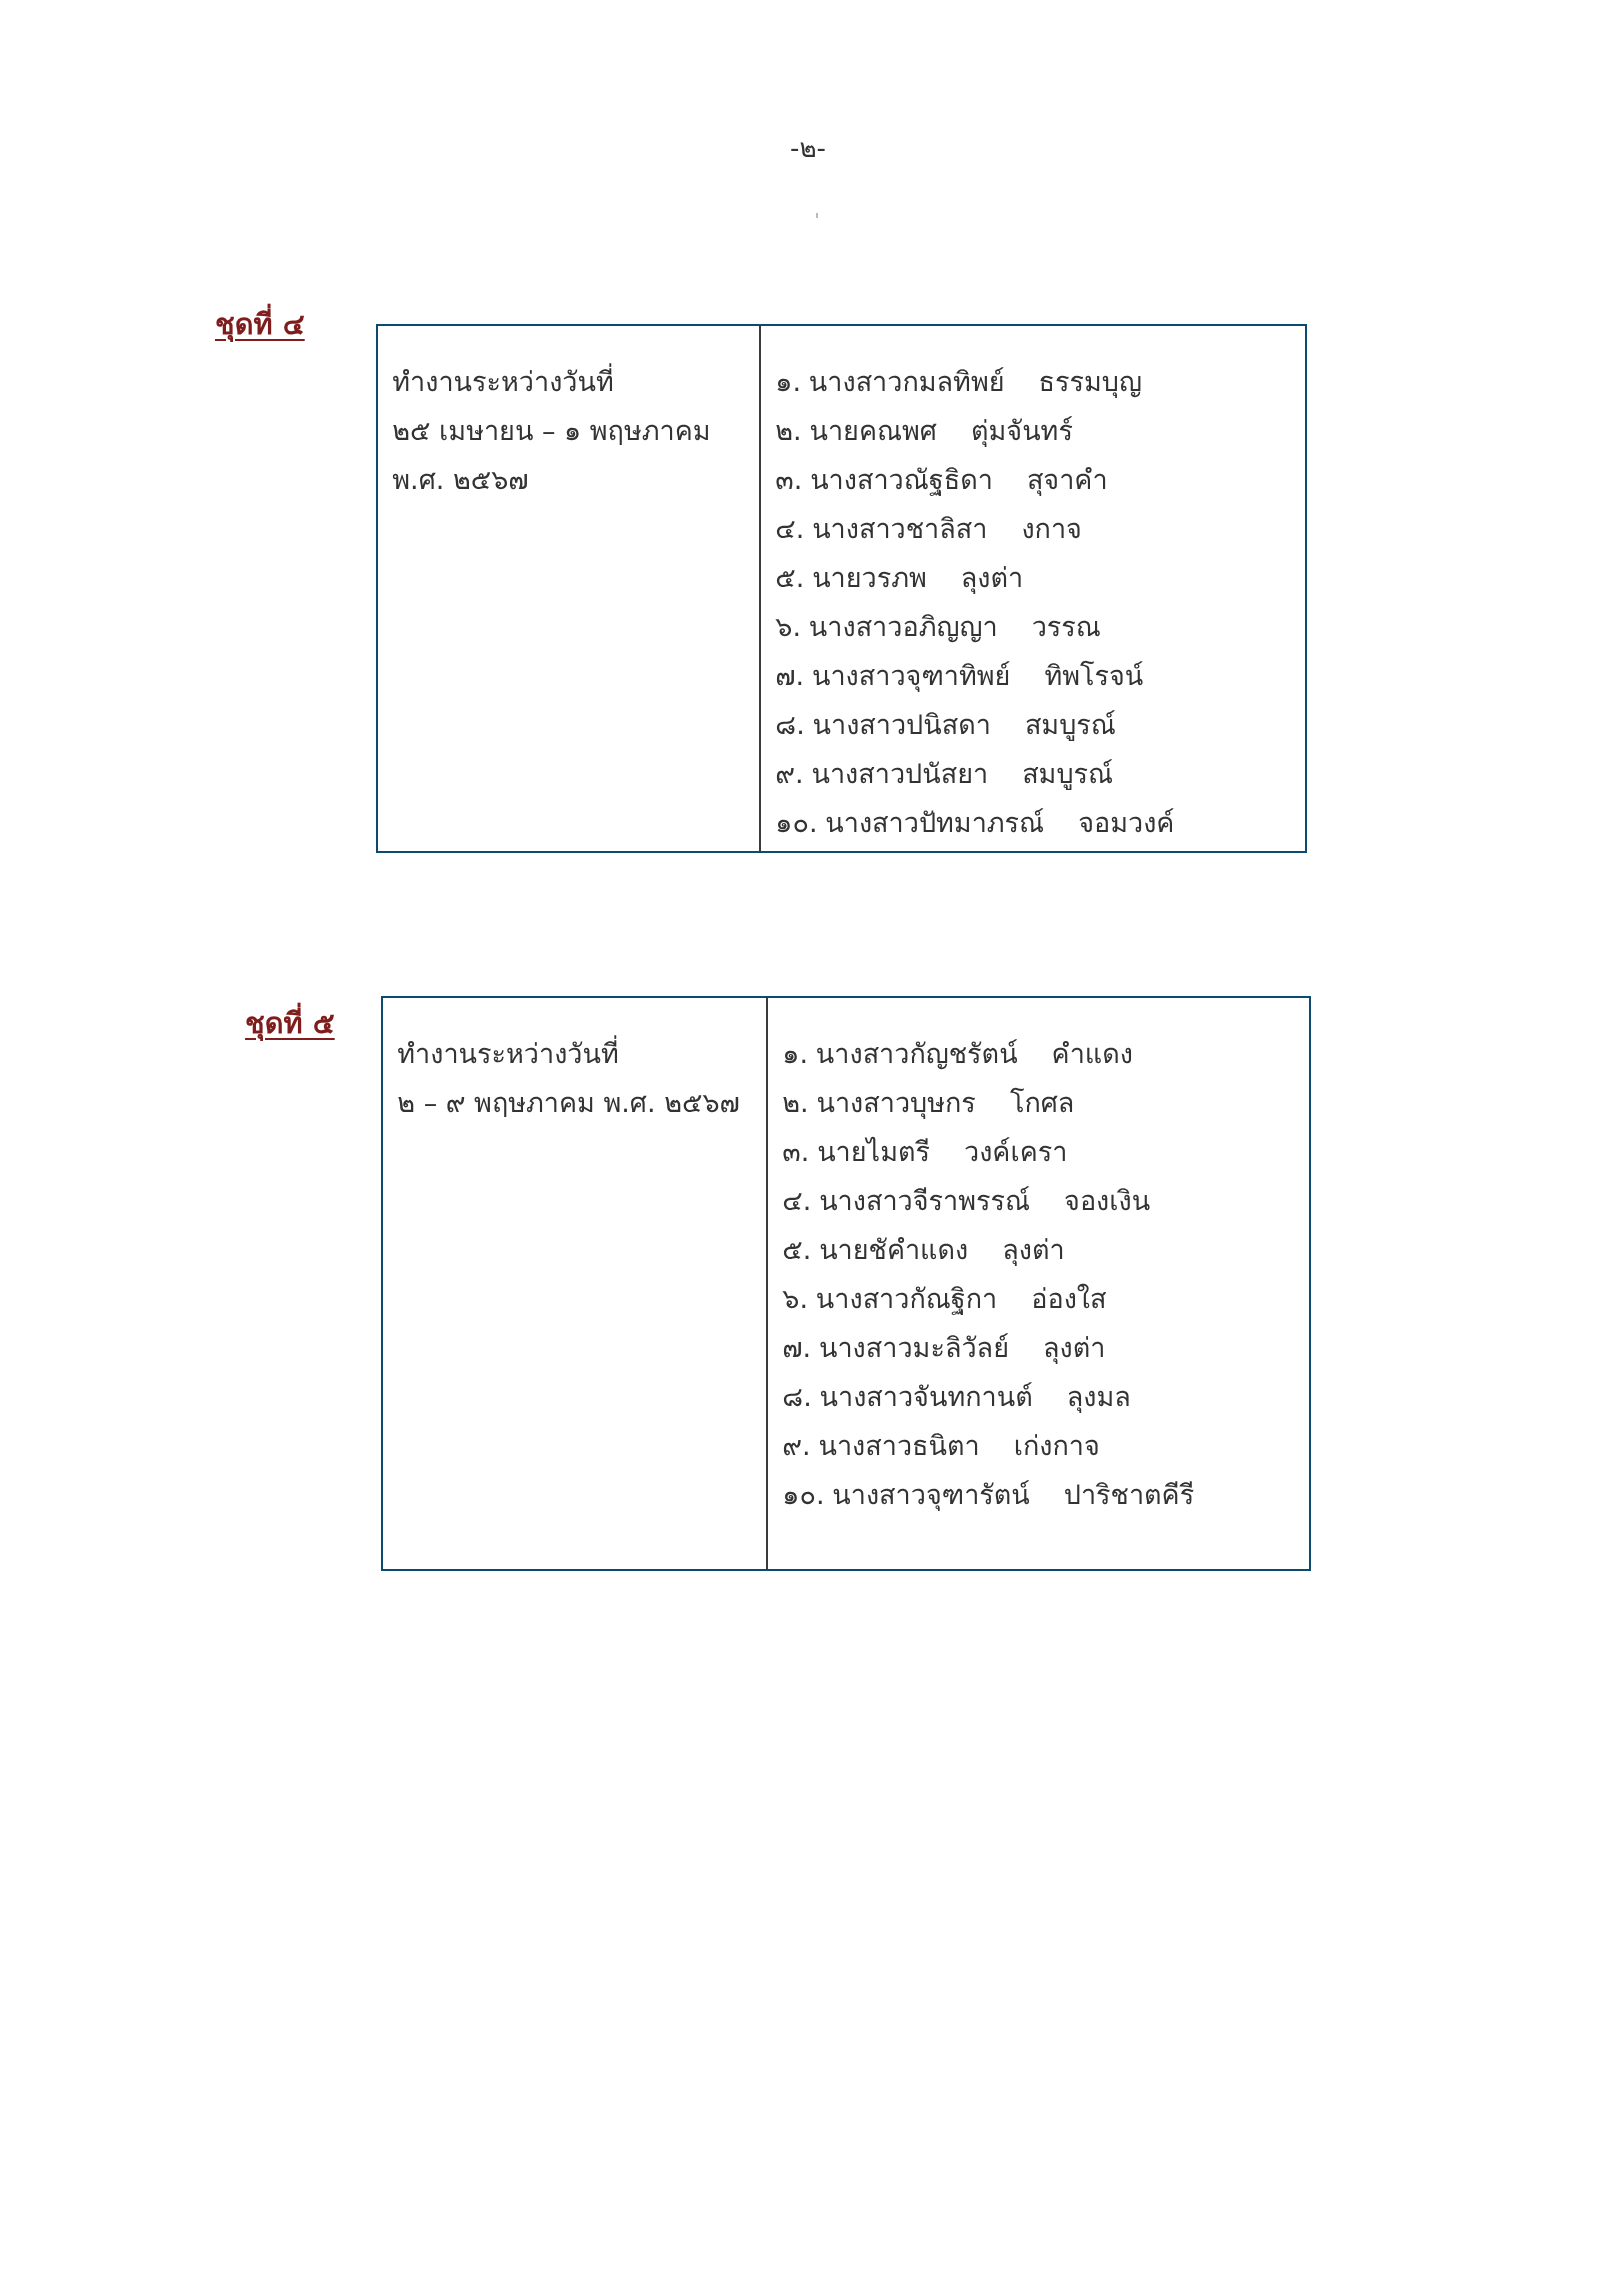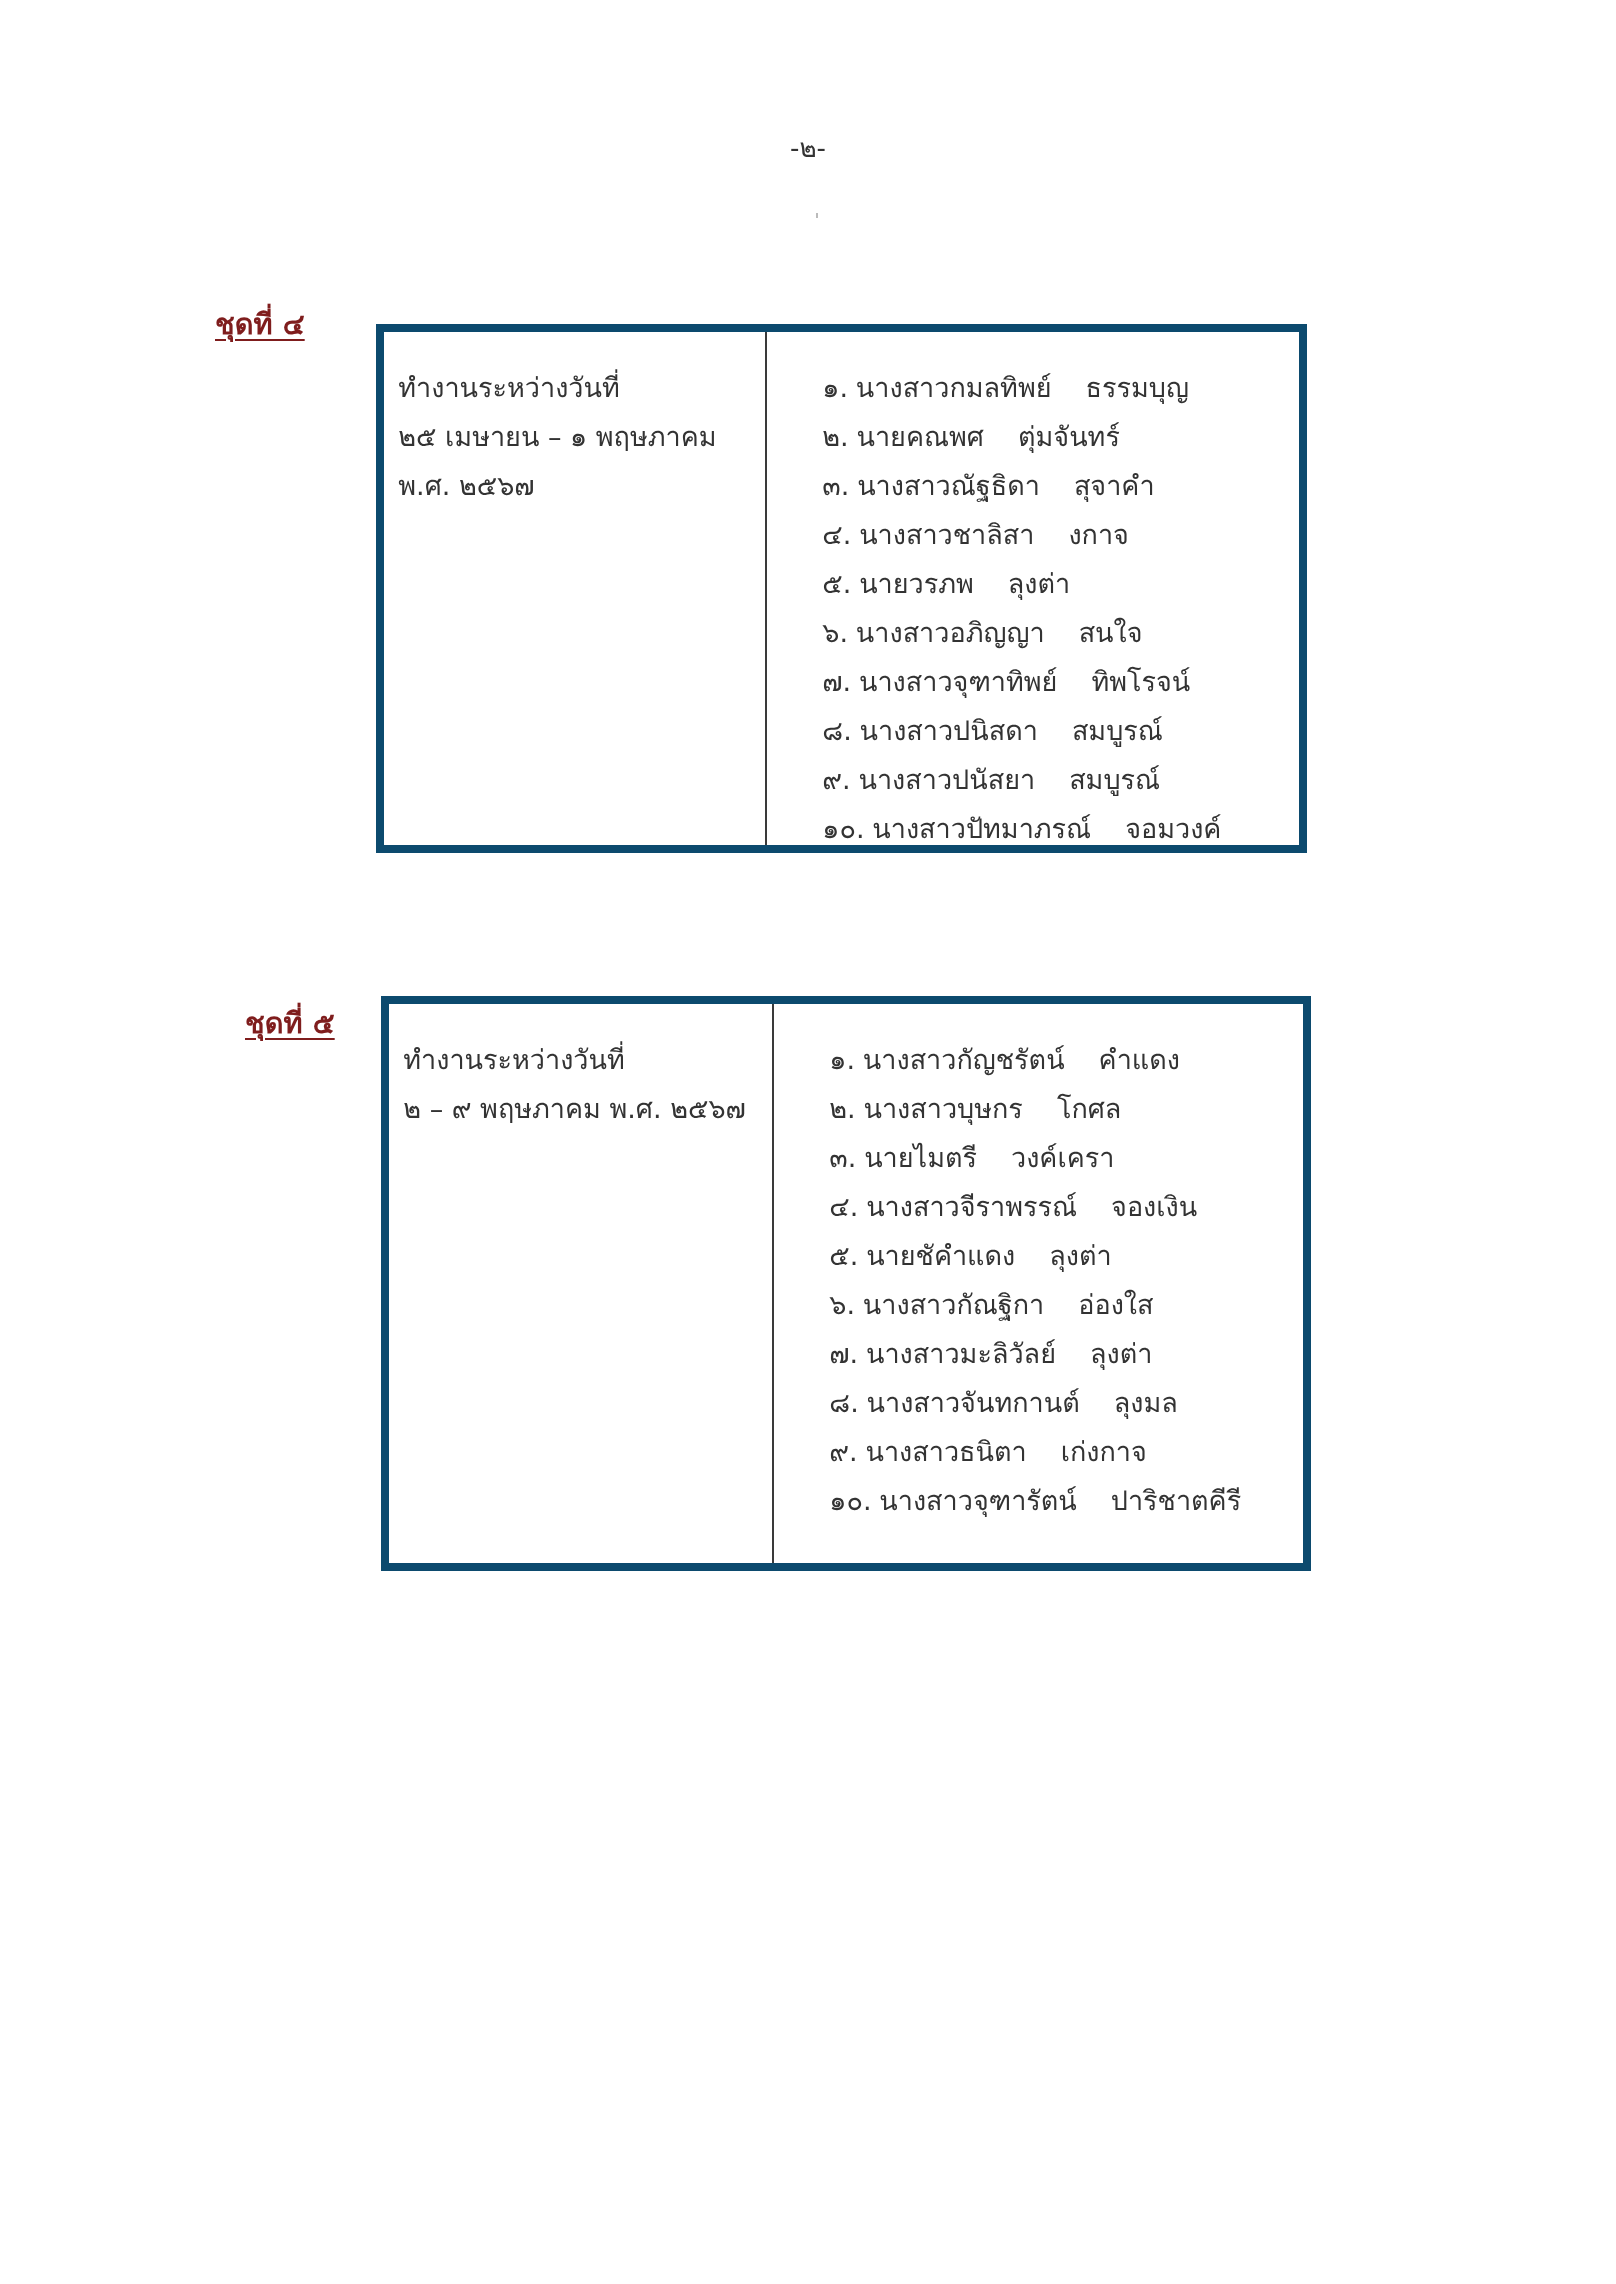--- a/index.html
+++ b/index.html
@@ -28,24 +28,23 @@
     position: absolute;
     font-size: 29px;
     font-weight: bold;
     text-decoration: underline;
     text-underline-offset: 5.2px;
     text-decoration-thickness: 2px;
     color: #7f1d1d;
   }
   .schedule-table {
     position: absolute;
-    border: 8px solid #0c4a6e;
+    border: 2px solid #0c4a6e;
     box-sizing: border-box;
     display: flex;
-    gap: 41px;
   }
   .period-cell {
     box-sizing: border-box;
     border-right: 2px solid #3a3a3a;
     padding: 31px 0 0 14.3px;
     font-size: 27px;
     line-height: 49px;
     color: #333;
   }
   .period-cell .line {
@@ -120,21 +119,21 @@
         <span class="member-last">งกาจ</span>
       </div>
     <div class="member-row">
         <span class="member-num">๕.</span>
         <span class="member-first">นายวรภพ</span>
         <span class="member-last">ลุงต่า</span>
       </div>
     <div class="member-row">
         <span class="member-num">๖.</span>
         <span class="member-first">นางสาวอภิญญา</span>
-        <span class="member-last">สนใจ</span>
+        <span class="member-last">วรรณ</span>
       </div>
     <div class="member-row">
         <span class="member-num">๗.</span>
         <span class="member-first">นางสาวจุฑาทิพย์</span>
         <span class="member-last">ทิพโรจน์</span>
       </div>
     <div class="member-row">
         <span class="member-num">๘.</span>
         <span class="member-first">นางสาวปนิสดา</span>
         <span class="member-last">สมบูรณ์</span>

